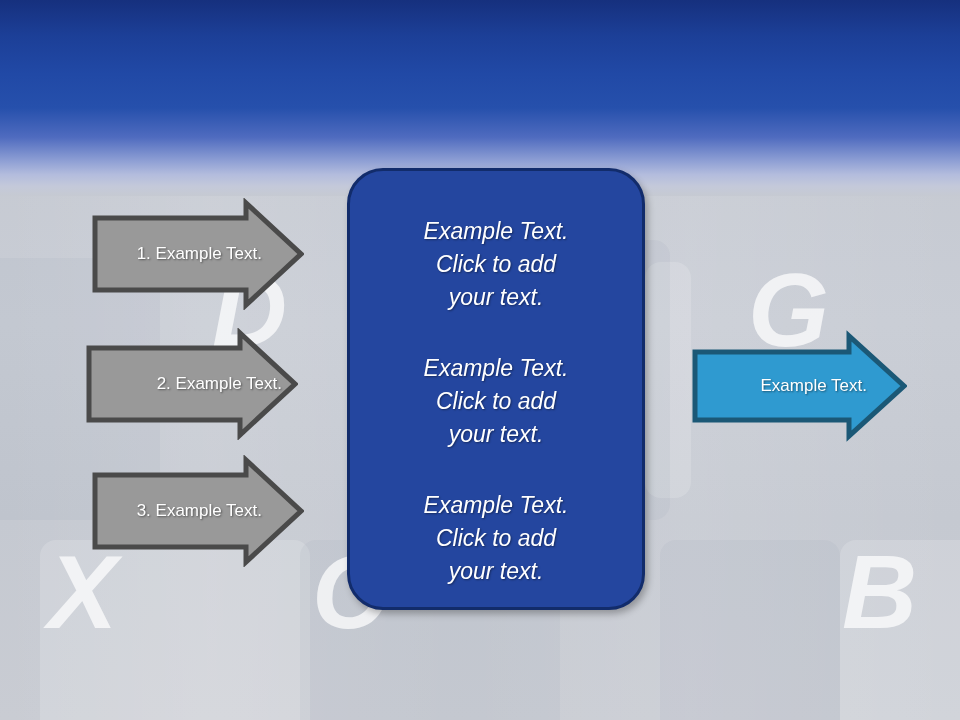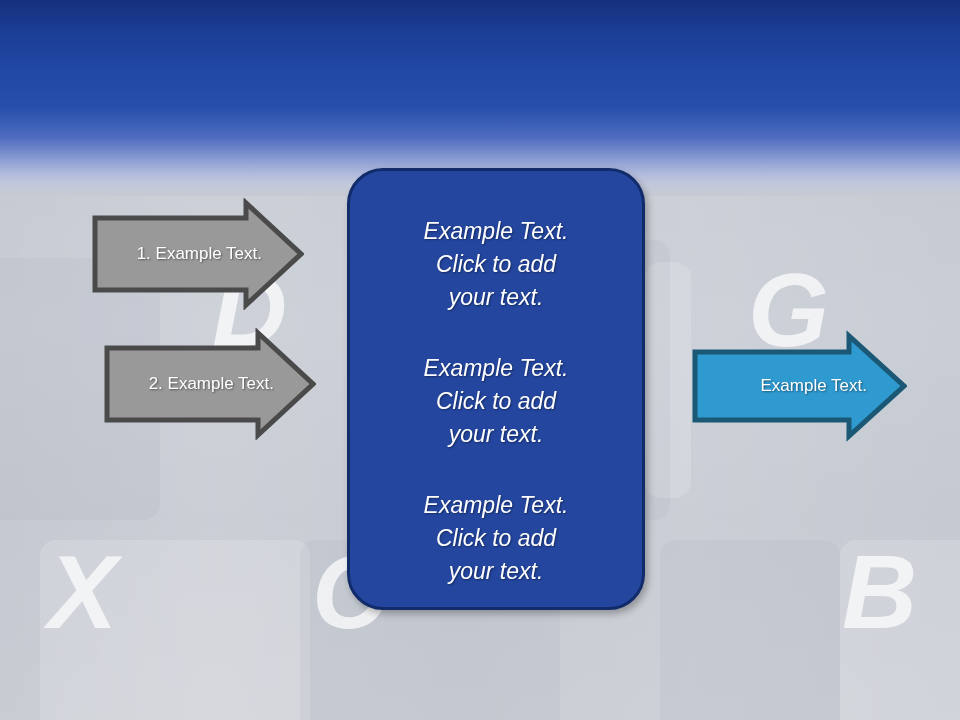--- a/index.html
+++ b/index.html
@@ -163,27 +163,33 @@
 
   <div class="header-band"></div>
 
   <div class="arrow gray" style="left:92px; top:198px; width:212px; height:112px;">
     <svg viewBox="0 0 212 112" width="212" height="112">
       <polygon points="3,20 154,20 154,5 209,56 154,107 154,92 3,92" fill="#999999" stroke="#4a4a4a" stroke-width="5" stroke-linejoin="miter"></polygon>
     </svg>
     <span class="lbl">1. Example Text.</span>
   </div>
 
-  <div class="arrow gray" style="left:104px; top:328px; width:212px; height:112px;">
+  <div class="arrow gray" style="left:86px; top:328px; width:212px; height:112px;padding-left:26px;">
     <svg viewBox="0 0 212 112" width="212" height="112">
       <polygon points="3,20 154,20 154,5 209,56 154,107 154,92 3,92" fill="#999999" stroke="#4a4a4a" stroke-width="5" stroke-linejoin="miter"></polygon>
     </svg>
     <span class="lbl">2. Example Text.</span>
   </div>
 
+  <div class="arrow gray" style="left:92px; top:455px; width:212px; height:112px;">
+    <svg viewBox="0 0 212 112" width="212" height="112">
+      <polygon points="3,20 154,20 154,5 209,56 154,107 154,92 3,92" fill="#999999" stroke="#4a4a4a" stroke-width="5" stroke-linejoin="miter"></polygon>
+    </svg>
+    <span class="lbl">3. Example Text.</span>
+  </div>
 
   <div class="center-box">
     <div class="stack">
       <div class="blk">
         <div>Example Text.</div>
         <div>Click  to add</div>
         <div>your text.</div>
       </div>
       <div class="blk">
         <div>Example Text.</div>

